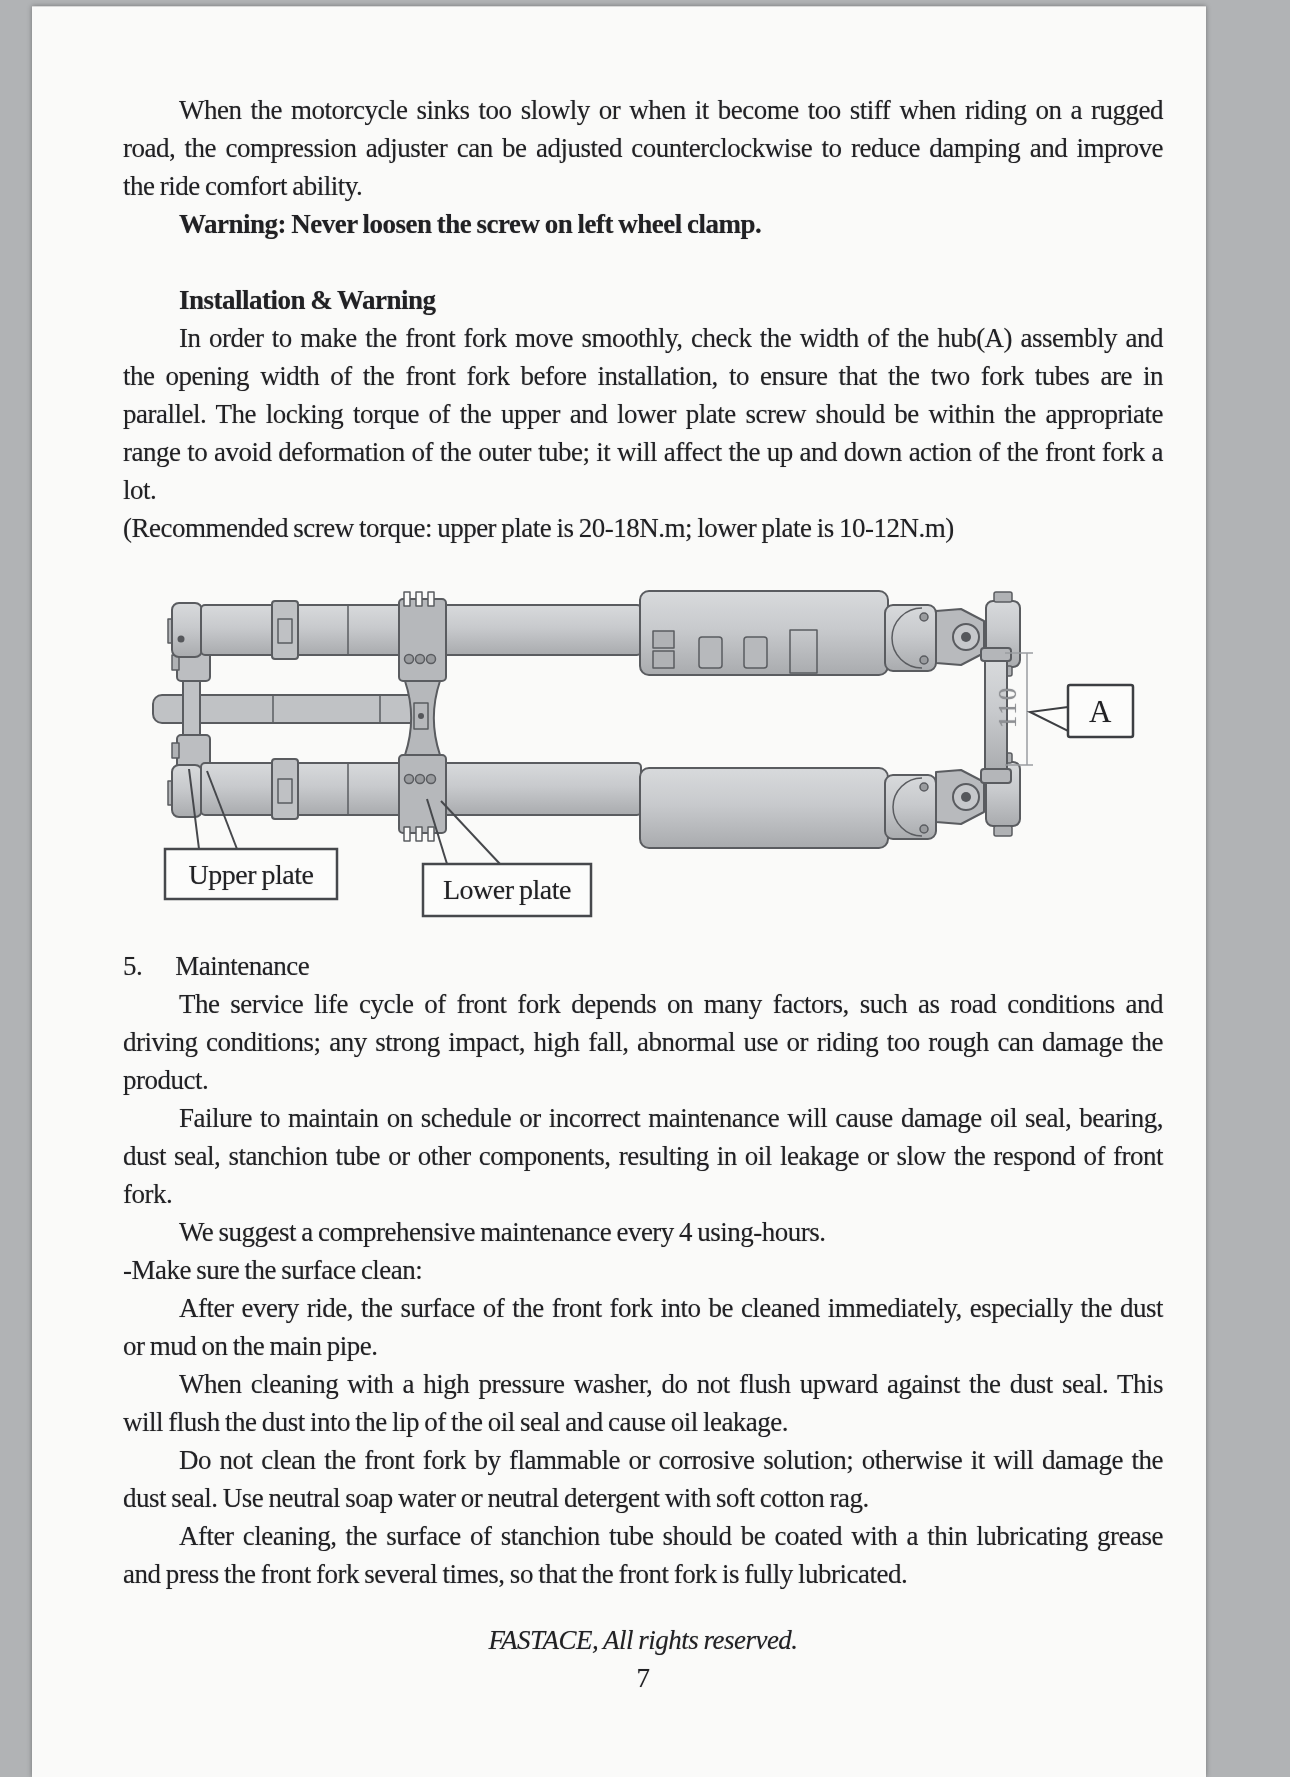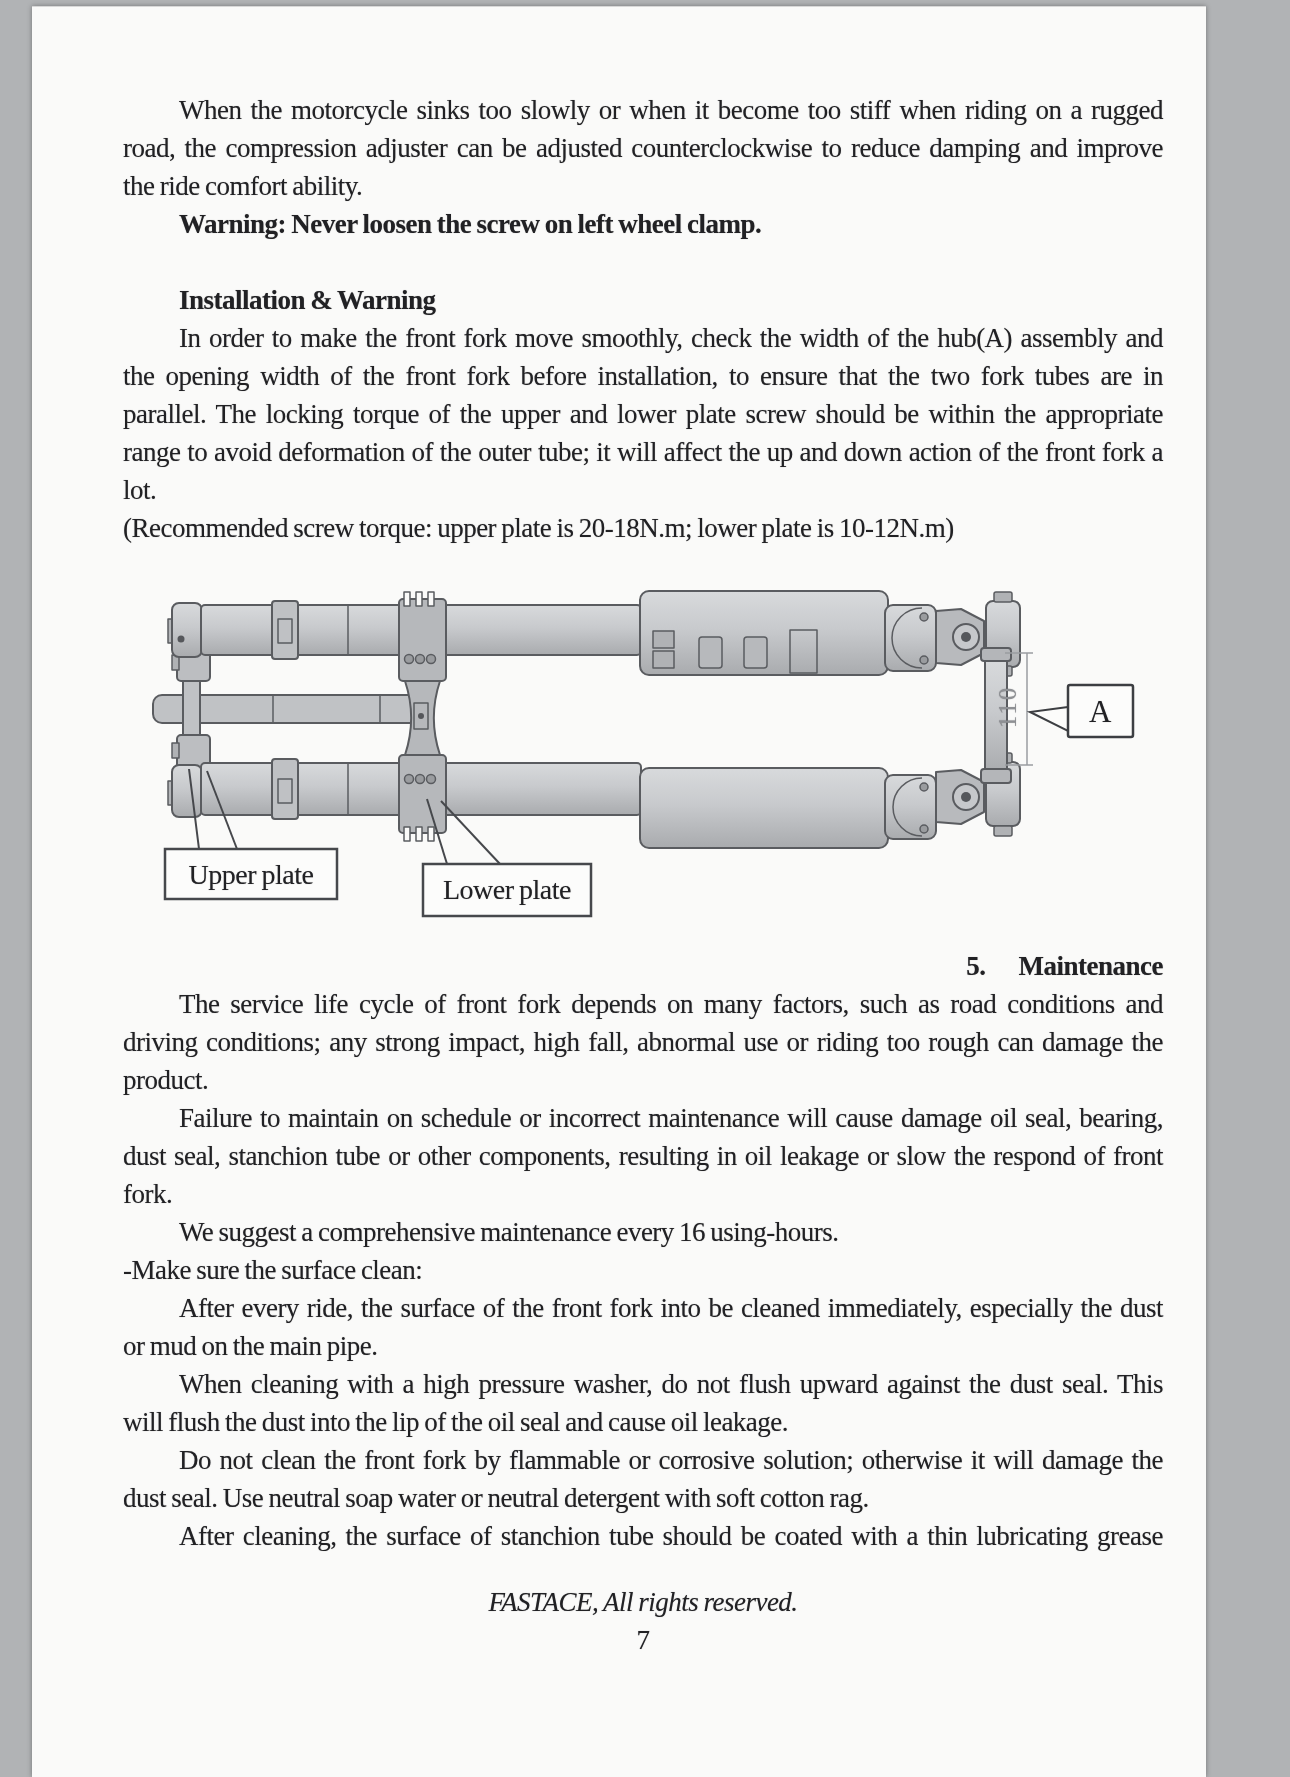--- a/index.html
+++ b/index.html
@@ -22,21 +22,21 @@
     font-size:27px;
     line-height:38px;
     letter-spacing:-0.5px;
     word-spacing:-1px;
     text-shadow:0 0 1px rgba(33,33,36,.38);
   }
   .ln{min-height:38px;}
   .jst{text-align:justify;text-align-last:justify;}
   .ind{text-indent:56px;}
   .bold{font-weight:bold;}
-  .h-row{font-weight:bold;text-align:right;}
+  .h-row{font-weight:normal;}
   .h-row .h-txt{margin-left:33px;}
   .diagram{
     position:relative;width:1040px;height:400px;
   }
   .diagram svg{position:absolute;left:0;top:0;}
   .footer-rights{
     text-align:center;font-style:italic;margin-top:28px;
     letter-spacing:-0.5px;
   }
   .page-num{text-align:center;}
@@ -203,35 +203,36 @@
     <div>
       <div class="ln jst ind">The service life cycle of front fork depends on many factors, such as road conditions and</div>
       <div class="ln jst">driving conditions; any strong impact, high fall, abnormal use or riding too rough can damage the</div>
       <div class="ln">product.</div>
     </div>
     <div>
       <div class="ln jst ind">Failure to maintain on schedule or incorrect maintenance will cause damage oil seal, bearing,</div>
       <div class="ln jst">dust seal, stanchion tube or other components, resulting in oil leakage or slow the respond of front</div>
       <div class="ln">fork.</div>
     </div>
-    <div class="ln ind">We suggest a comprehensive maintenance every 16 using-hours.</div>
+    <div class="ln ind">We suggest a comprehensive maintenance every 4 using-hours.</div>
     <div class="ln">-Make sure the surface clean:</div>
     <div>
       <div class="ln jst ind">After every ride, the surface of the front fork into be cleaned immediately, especially the dust</div>
       <div class="ln">or mud on the main pipe.</div>
     </div>
     <div>
       <div class="ln jst ind">When cleaning with a high pressure washer, do not flush upward against the dust seal. This</div>
       <div class="ln">will flush the dust into the lip of the oil seal and cause oil leakage.</div>
     </div>
     <div>
       <div class="ln jst ind">Do not clean the front fork by flammable or corrosive solution; otherwise it will damage the</div>
       <div class="ln">dust seal. Use neutral soap water or neutral detergent with soft cotton rag.</div>
     </div>
     <div>
       <div class="ln jst ind">After cleaning, the surface of stanchion tube should be coated with a thin lubricating grease</div>
+      <div class="ln">and press the front fork several times, so that the front fork is fully lubricated.</div>
     </div>
 
     <div class="ln footer-rights">FASTACE, All rights reserved.</div>
     <div class="ln page-num">7</div>
 
   </div>
 </div>
 
 </body></html>

